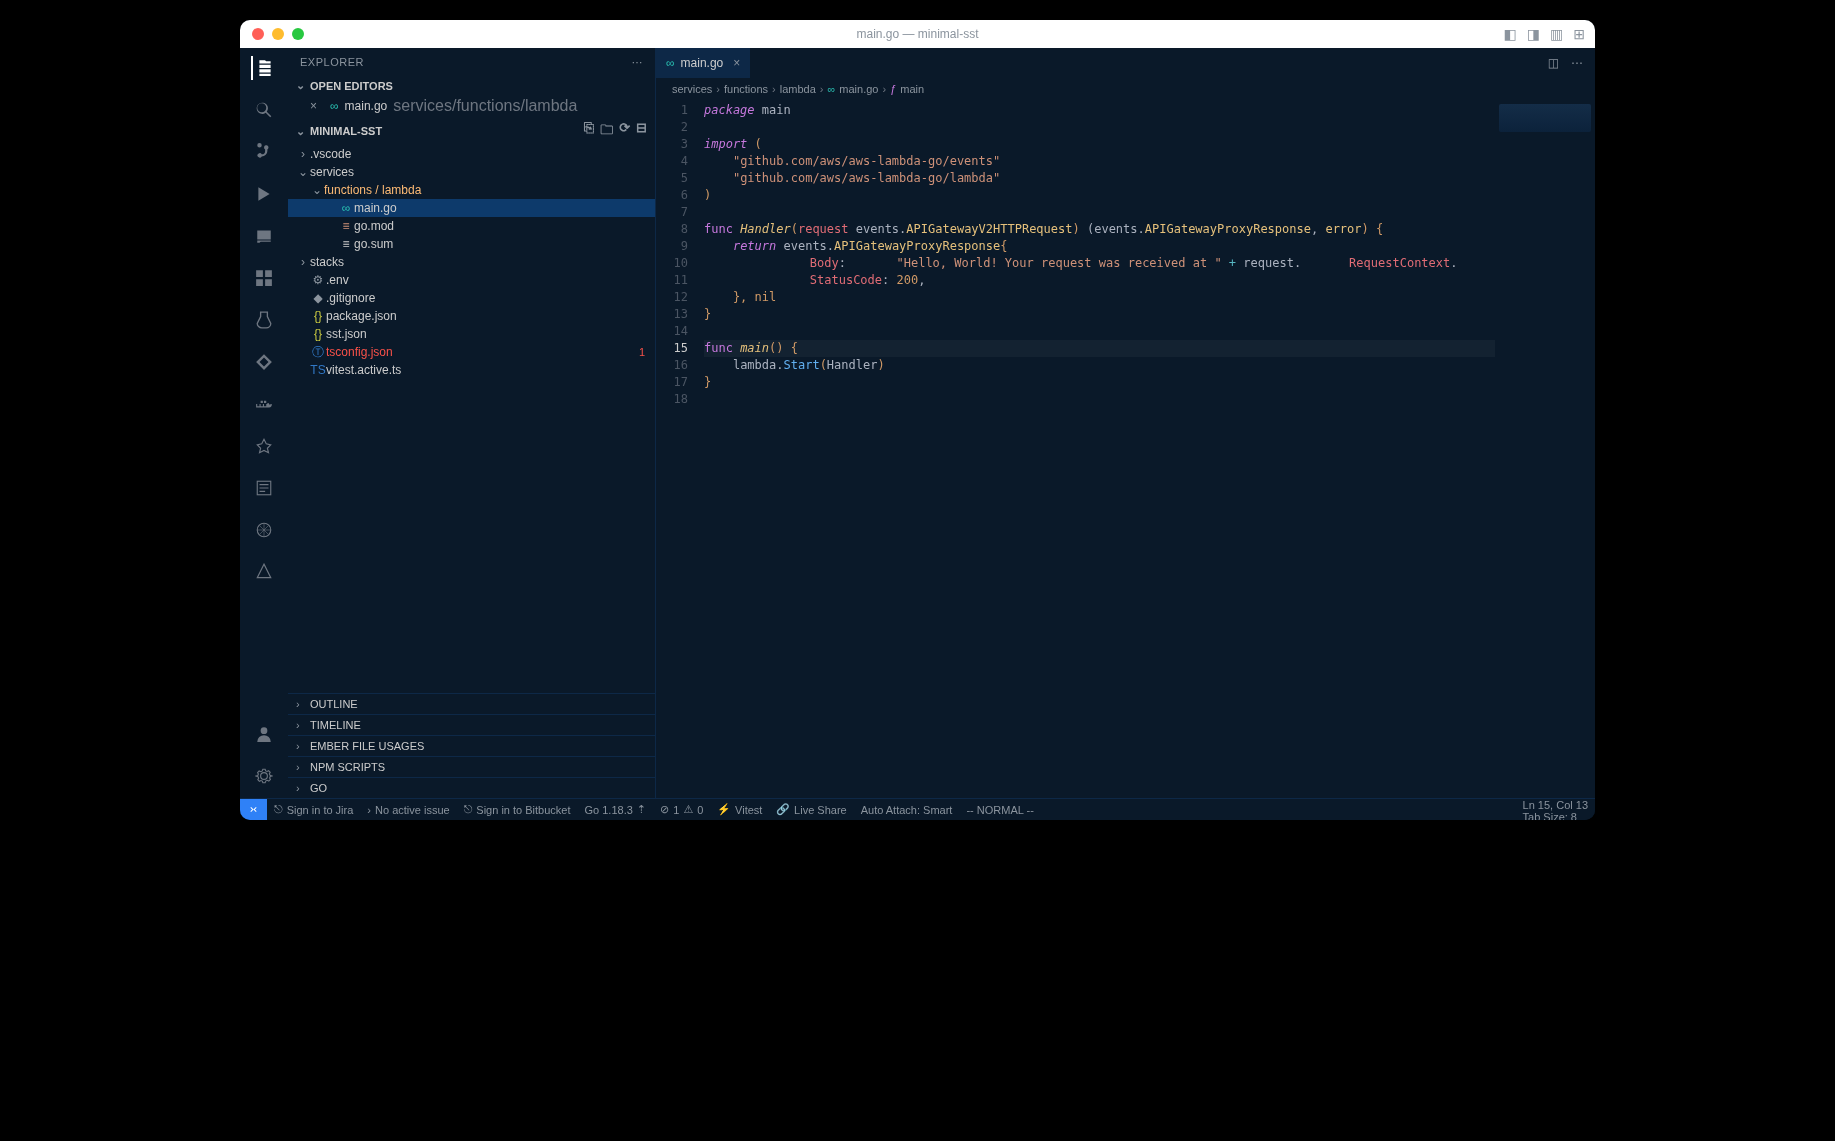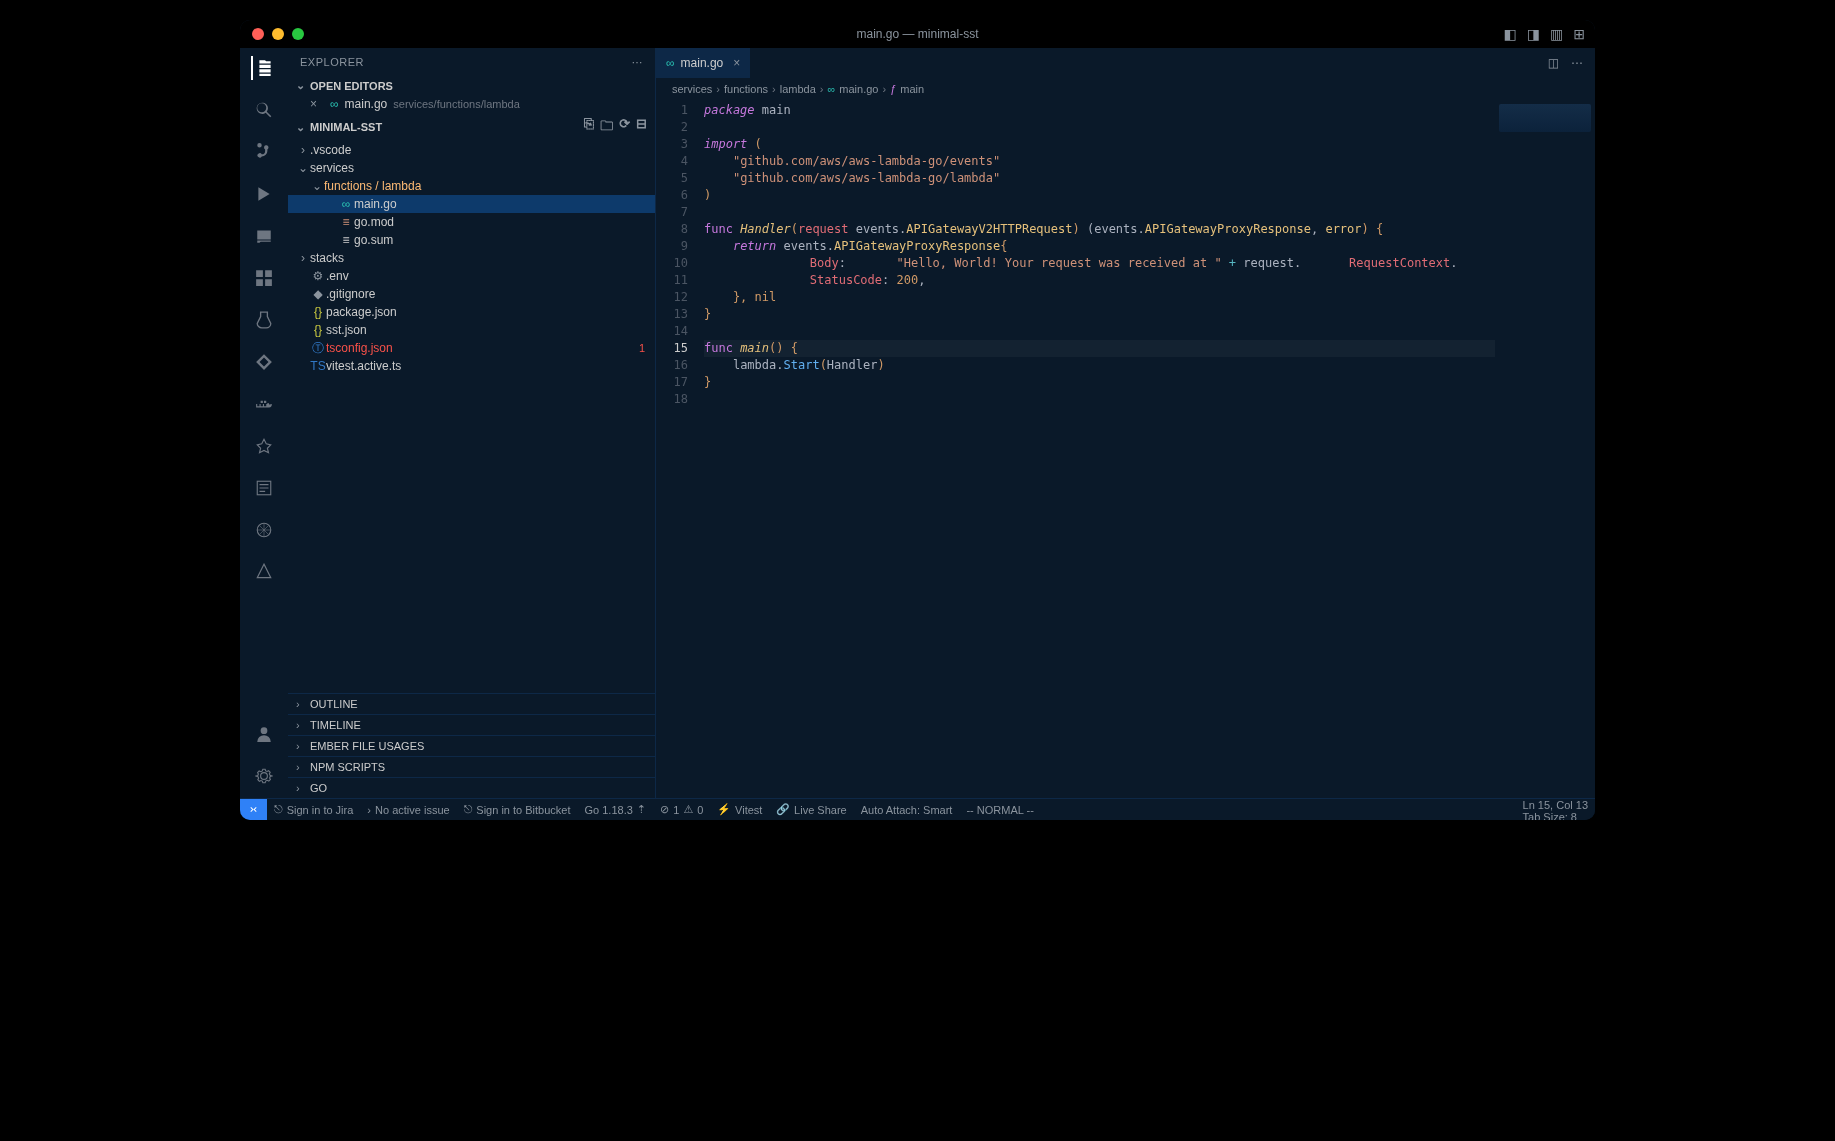--- a/index.html
+++ b/index.html
@@ -19,21 +19,21 @@
   border-radius: 10px;
   overflow: hidden;
   box-shadow: 0 20px 80px rgba(0,0,0,0.8);
   display: flex;
   flex-direction: column;
   color: #cccccc;
   font-size: 12px;
 }
 .titlebar {
   height: 28px;
-  background: #000000;
+  background: #ffffff;
   display: flex;
   align-items: center;
   position: relative;
   flex-shrink: 0;
 }
 .traffic-lights {
   display: flex;
   gap: 8px;
   padding-left: 12px;
 }
@@ -120,21 +120,21 @@
   font-size: 13px;
 }
 .open-editor {
   display: flex;
   align-items: center;
   padding: 2px 8px 2px 22px;
   font-size: 12px;
   gap: 6px;
 }
 .open-editor .close-x { color: #8b949e; width: 14px; cursor:pointer;}
-.open-editor .path { color: #6e7681; font-size: 11px;}
+.open-editor .path { color: #6e7681; font-size: 16px;}
 .file-tree {
   flex: 1;
   overflow: auto;
   font-size: 12px;
 }
 .tree-item {
   display: flex;
   align-items: center;
   height: 18px;
   padding-right: 8px;

